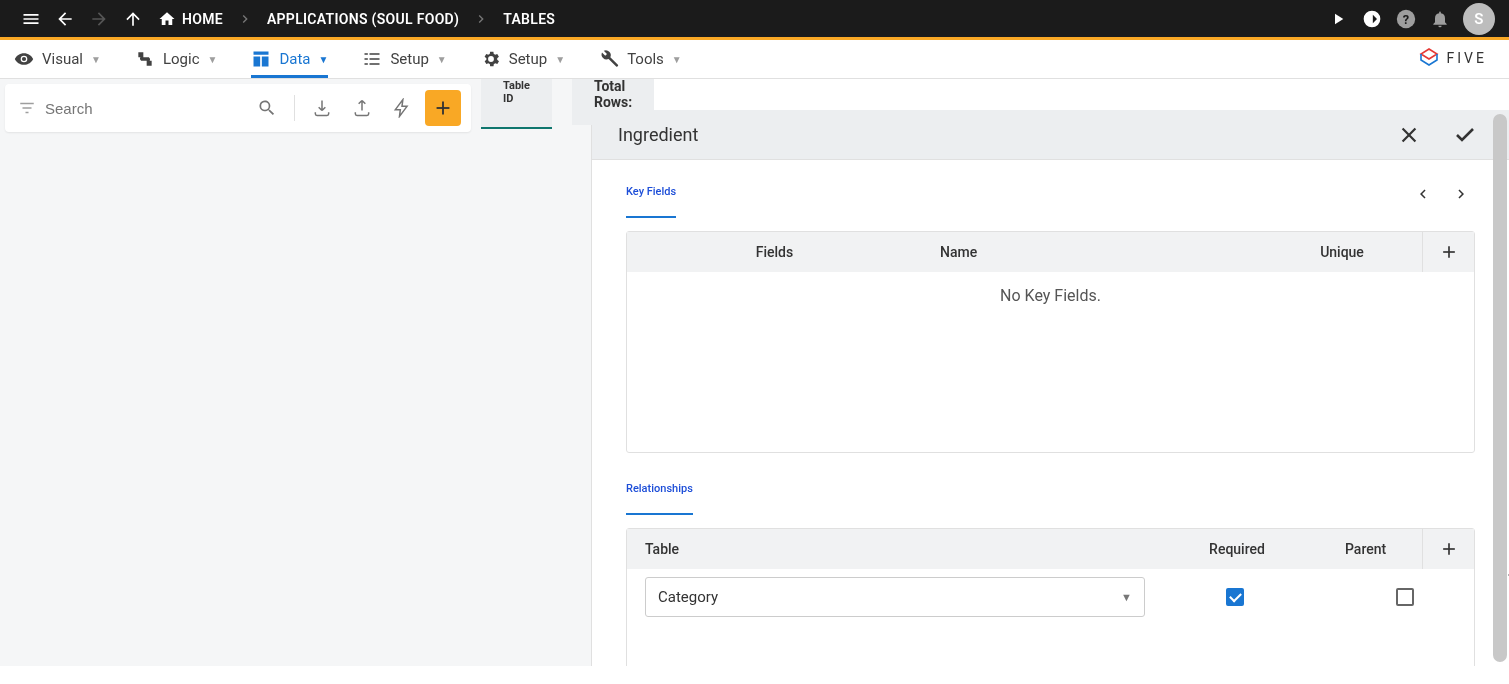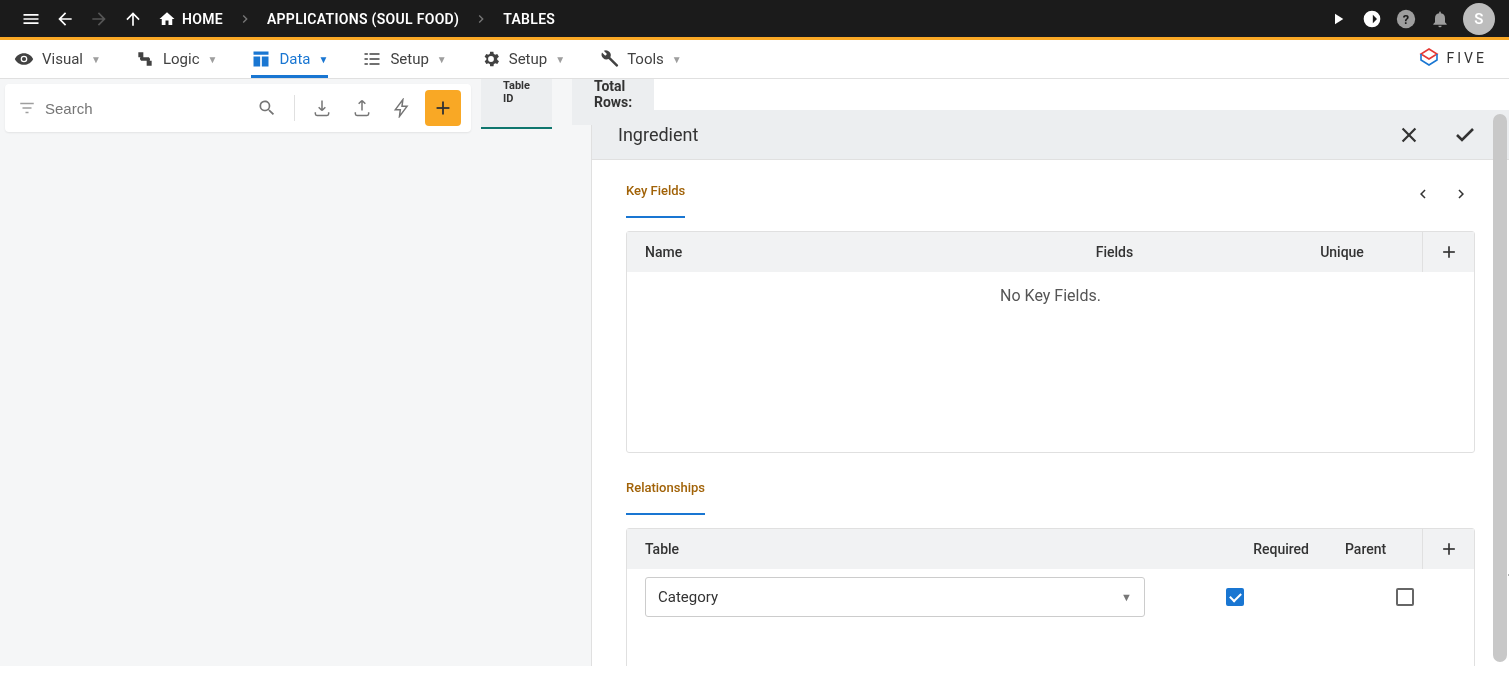--- a/index.html
+++ b/index.html
@@ -39,21 +39,21 @@
 .row { height:52px; display:flex; align-items:center; padding:0 22px; font-size:15px; color:#444; border-bottom:1px solid #eee; cursor:pointer;}
 .row.alt { background:#f7f8f9; }
 .footer { height:46px; background:#eceef0; display:flex; align-items:center; justify-content:flex-end; padding:0 22px; font-weight:700; font-size:14px; color:#333; margin:0 5px;}
 
 .rightpanel { flex:1; display:flex; flex-direction:column; overflow:hidden; position:relative;margin-top:31px;}
 .rheader { height:50px; background:#eceef0; display:flex; align-items:center; padding:0 26px; border-bottom:1px solid #e0e0e0;}
 .rheader .title { font-size:18px; font-weight:400; color:#333; flex:1;}
 .rheader .hbtn { width:36px; height:36px; display:flex; align-items:center; justify-content:center; cursor:pointer; color:#333;}
 
 .rcontent { flex:1; overflow-y:auto; padding:20px 34px 10px 34px; }
-.section-title { font-size:13px; font-weight:500; color:#a16207; border-bottom:3px solid #1976d2; display:inline-block; padding-bottom:18px; margin-bottom:-1px;}
+.section-title { font-size:11px; font-weight:500; color:#1d4ed8; border-bottom:3px solid #1976d2; display:inline-block; padding-bottom:18px; margin-bottom:-1px;}
 .section-nav { float:right; display:flex; gap:10px; }
 .section-nav .nbtn { width:28px; height:28px; display:flex; align-items:center; justify-content:center; cursor:pointer; color:#333;}
 .section-wrap { border-bottom:1px solid transparent; margin-bottom:12px; overflow:hidden;}
 
 .grid { border:1px solid #e0e0e0; border-radius:3px; margin-top:0; }
 .grid-head { display:flex; background:#f1f2f3; height:40px; align-items:center; font-size:14px; font-weight:500; color:#333; }
 .grid-head .cell { padding:0 18px; }
 .grid-head .addcell { width:52px; border-left:1px solid #e0e0e0; display:flex; align-items:center; justify-content:center; cursor:pointer; height:100%;}
 .grid-body { min-height:180px; }
 .grid-body.small { min-height:100px; }
@@ -277,22 +277,22 @@
             </span>
           <span class="nbtn">
               <svg width="18" height="18" viewBox="0 0 24 24">
                 <path fill="currentColor" d="M8.6 16.6 13.2 12 8.6 7.4 10 6l6 6-6 6z"></path>
               </svg>
             </span>
         </span>
       </div>
       <div class="grid">
         <div class="grid-head">
+          <div class="cell" style="flex:1; text-align:center">Fields</div>
           <div class="cell" style="flex:0 0 340px">Name</div>
-          <div class="cell" style="flex:1; text-align:center">Fields</div>
           <div class="cell" style="flex:0 0 160px; text-align:center">Unique</div>
           <div class="addcell">
             <svg width="20" height="20" viewBox="0 0 24 24">
                 <path fill="#333" d="M11 5h2v14h-2z"></path>
                 <path fill="#333" d="M5 11h14v2H5z"></path>
               </svg>
           </div>
         </div>
         <div class="grid-body">
           <div class="empty">No Key Fields.</div>
@@ -300,21 +300,21 @@
       </div>
 
       <div style="height:24px"></div>
 
       <div class="section-wrap">
         <span class="section-title">Relationships</span>
       </div>
       <div class="grid">
         <div class="grid-head">
           <div class="cell" style="flex:0 0 520px">Table</div>
-          <div class="cell" style="flex:0 0 180px; text-align:right">Required</div>
+          <div class="cell" style="flex:0 0 180px; text-align:center">Required</div>
           <div class="cell" style="flex:1; text-align:left">Parent</div>
           <div class="addcell">
             <svg width="20" height="20" viewBox="0 0 24 24">
                 <path fill="#333" d="M11 5h2v14h-2z"></path>
                 <path fill="#333" d="M5 11h14v2H5z"></path>
               </svg>
           </div>
         </div>
         <div class="grid-body small">
           <div class="relrow-outer">

